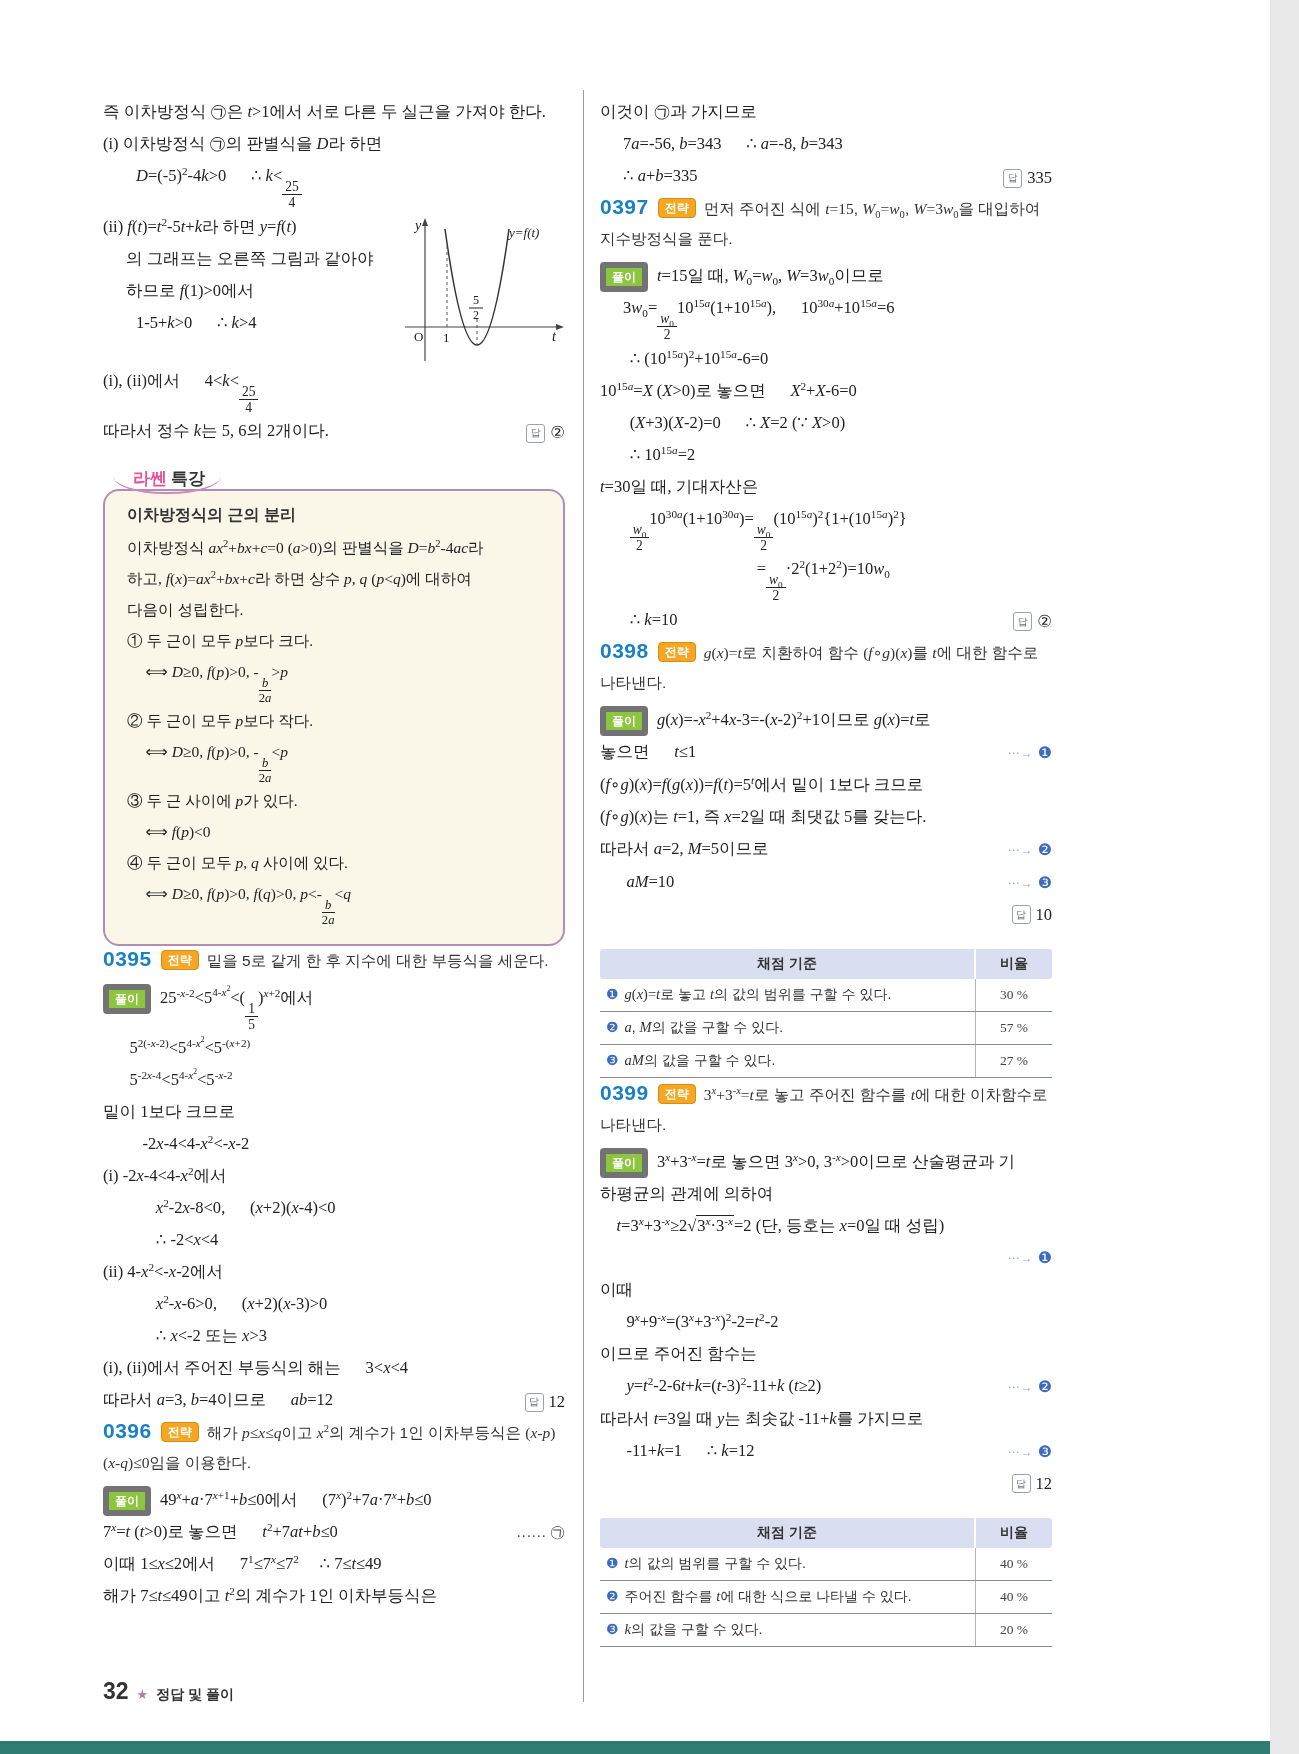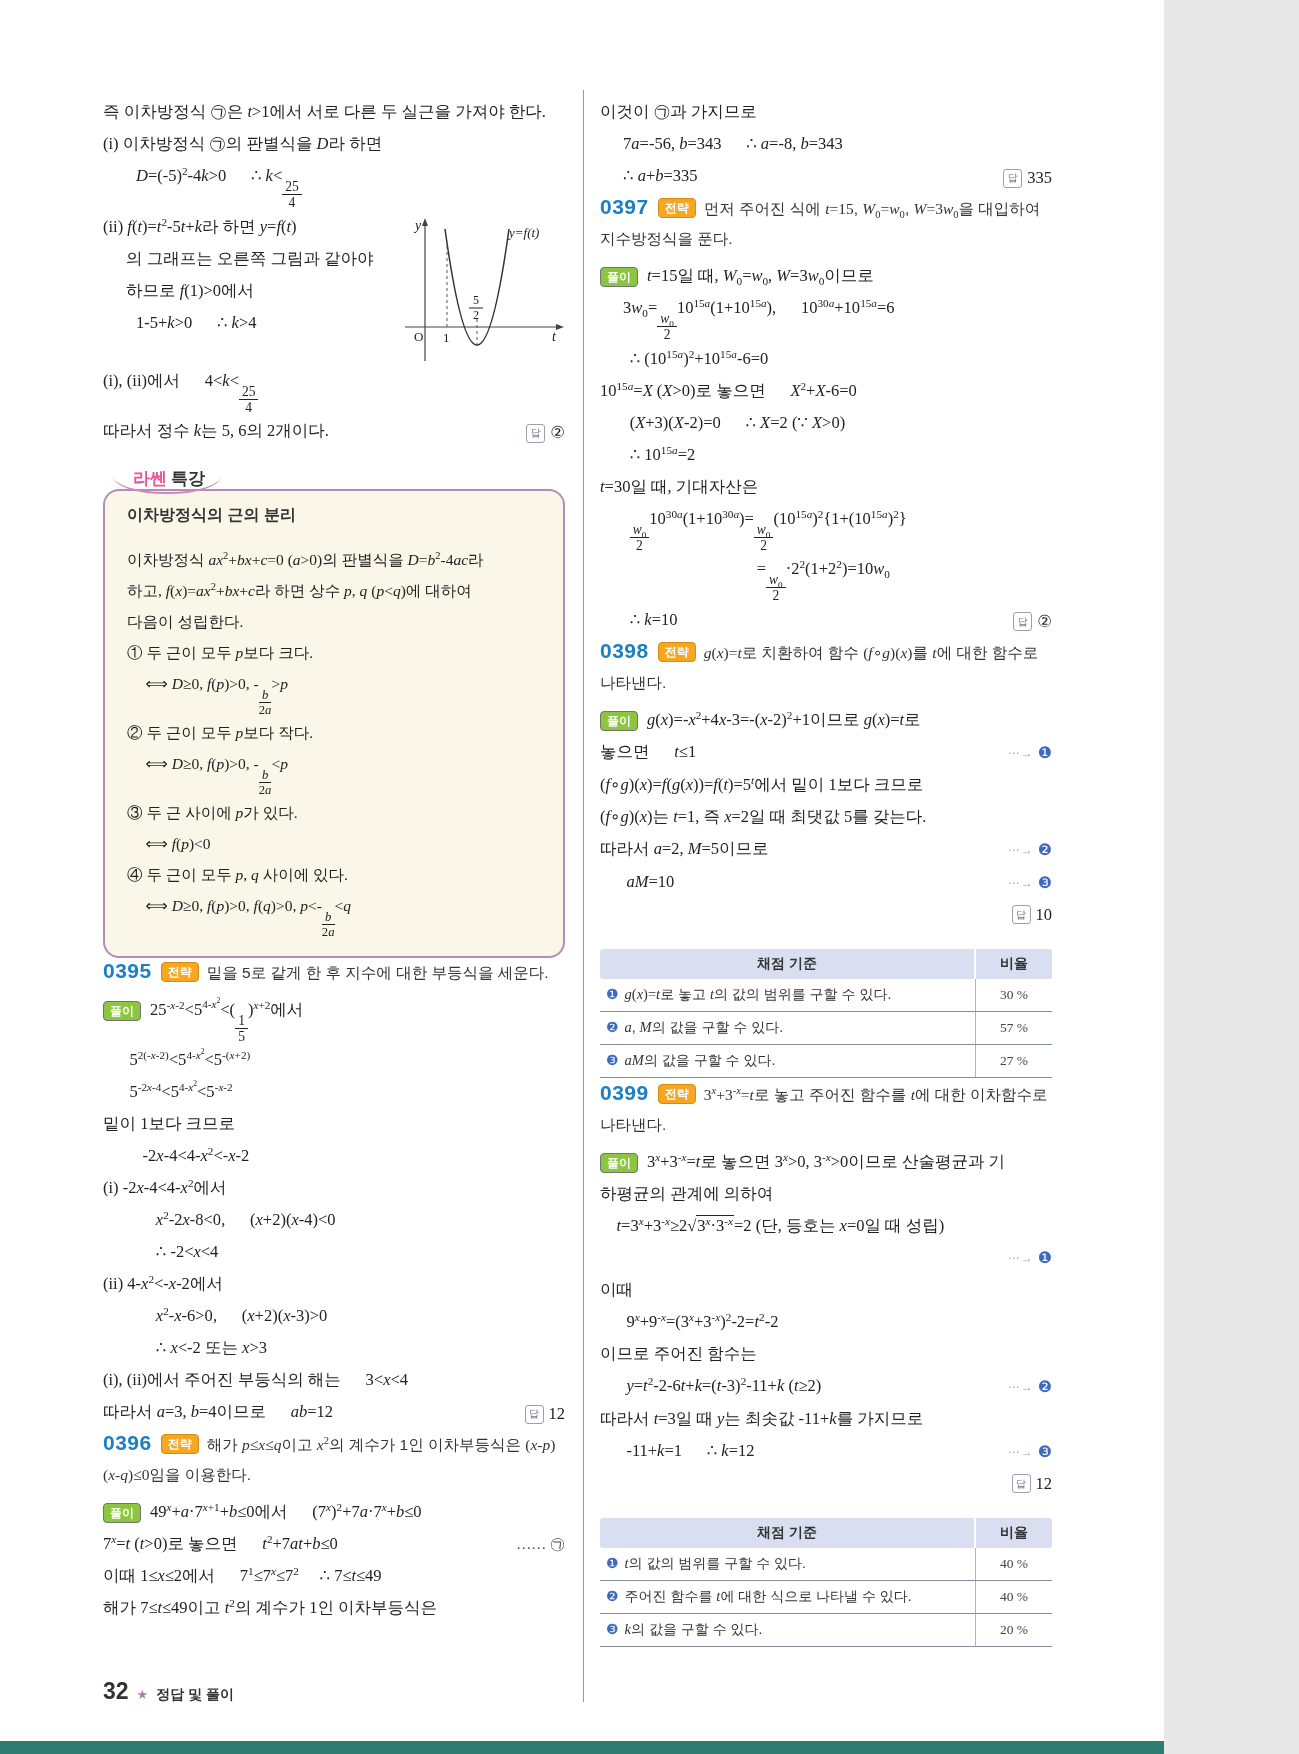--- a/index.html
+++ b/index.html
@@ -1,16 +1,16 @@
 <!DOCTYPE html>
 <html><head>
 <meta charset="utf-8">
 <style>
   html,body{margin:0;padding:0;background:#e8e8e8;}
-  .page{position:relative;width:1164px;height:1754px;background:#ffffff;overflow:hidden;
+  .page{position:relative;width:1270px;height:1754px;background:#ffffff;overflow:hidden;
         font-family:"Liberation Serif",serif;color:#222;}
   .col{position:absolute;top:96px;}
   .col.leftcol{left:103px;width:462px;}
   .col.rightcol{left:600px;width:452px;}
   .divider{position:absolute;left:583px;top:90px;width:1px;height:1612px;background:#9a9a9a;}
   .bottom-bar{position:absolute;left:0;bottom:0;width:100%;height:13px;}
 
   .line{display:flex;align-items:baseline;line-height:32px;font-size:16.5px;white-space:pre-wrap;}
   .txt{flex:0 1 auto;}
   .m{font-family:"Liberation Serif",serif;}
@@ -34,32 +34,32 @@
   .ansval{font-size:16.5px;color:#222;}
 
   
   .problem{}
   .phead{line-height:30px;font-size:15.5px;font-family:"Liberation Sans",sans-serif;color:#333;
          margin-bottom:6px;}
   .pnum{font:bold 21px "Liberation Sans",sans-serif;color:#1b7fc4;margin-right:9px;letter-spacing:0.5px;}
   .badge{display:inline-block;color:#fff;font:bold 12px/1 "Liberation Sans",sans-serif;
          padding:3px 6px;border-radius:4px;margin-right:8px;vertical-align:2px;}
   .badge.orange{background:#f5a623;border:1px solid #d98d10;}
-  .badge.green{background:#8cc63e;border:1px solid #737373;margin-right:9px;vertical-align:1px;}
+  .badge.green{background:#8cc63e;border:6px solid #737373;margin-right:9px;vertical-align:1px;}
   .strat .m{font-size:15.5px;}
 
   
   .sbox{position:relative;margin-top:40px;border:2px solid #b48cb8;border-radius:16px;
         background:#faf6e8;padding:14px 20px 16px 22px;}
   .sbox-label{position:absolute;top:-26px;left:22px;padding:2px 6px;}
   .sbox-label::after{content:'';position:absolute;left:-14px;right:-10px;bottom:-2px;height:16px;
         border-bottom:2.5px solid #cf8ab8;border-radius:50% 50% 48% 48% / 0 0 100% 100%;}
   .sbox-label .pink{font:bold 17px "Liberation Sans",sans-serif;color:#e85298;}
   .sbox-label .dark{font:bold 17px "Liberation Sans",sans-serif;color:#333;margin-left:4px;}
-  .sbox-title{font:bold 16px "Liberation Sans",sans-serif;color:#333;margin-bottom:18px;}
+  .sbox-title{font:bold 16px "Liberation Sans",sans-serif;color:#333;margin-bottom:6px;}
   .sbox .line{font-size:15.5px;line-height:31px;}
 
   
   .graph-row{display:flex;align-items:flex-start;}
   .graph-row .glines{flex:1 1 auto;}
   .graph-svg{flex:0 0 auto;margin-top:4px;}
   .graph-svg text{font-family:"Liberation Serif",serif;fill:#222;}
   .graph-svg .it{font-style:italic;}
 
   

